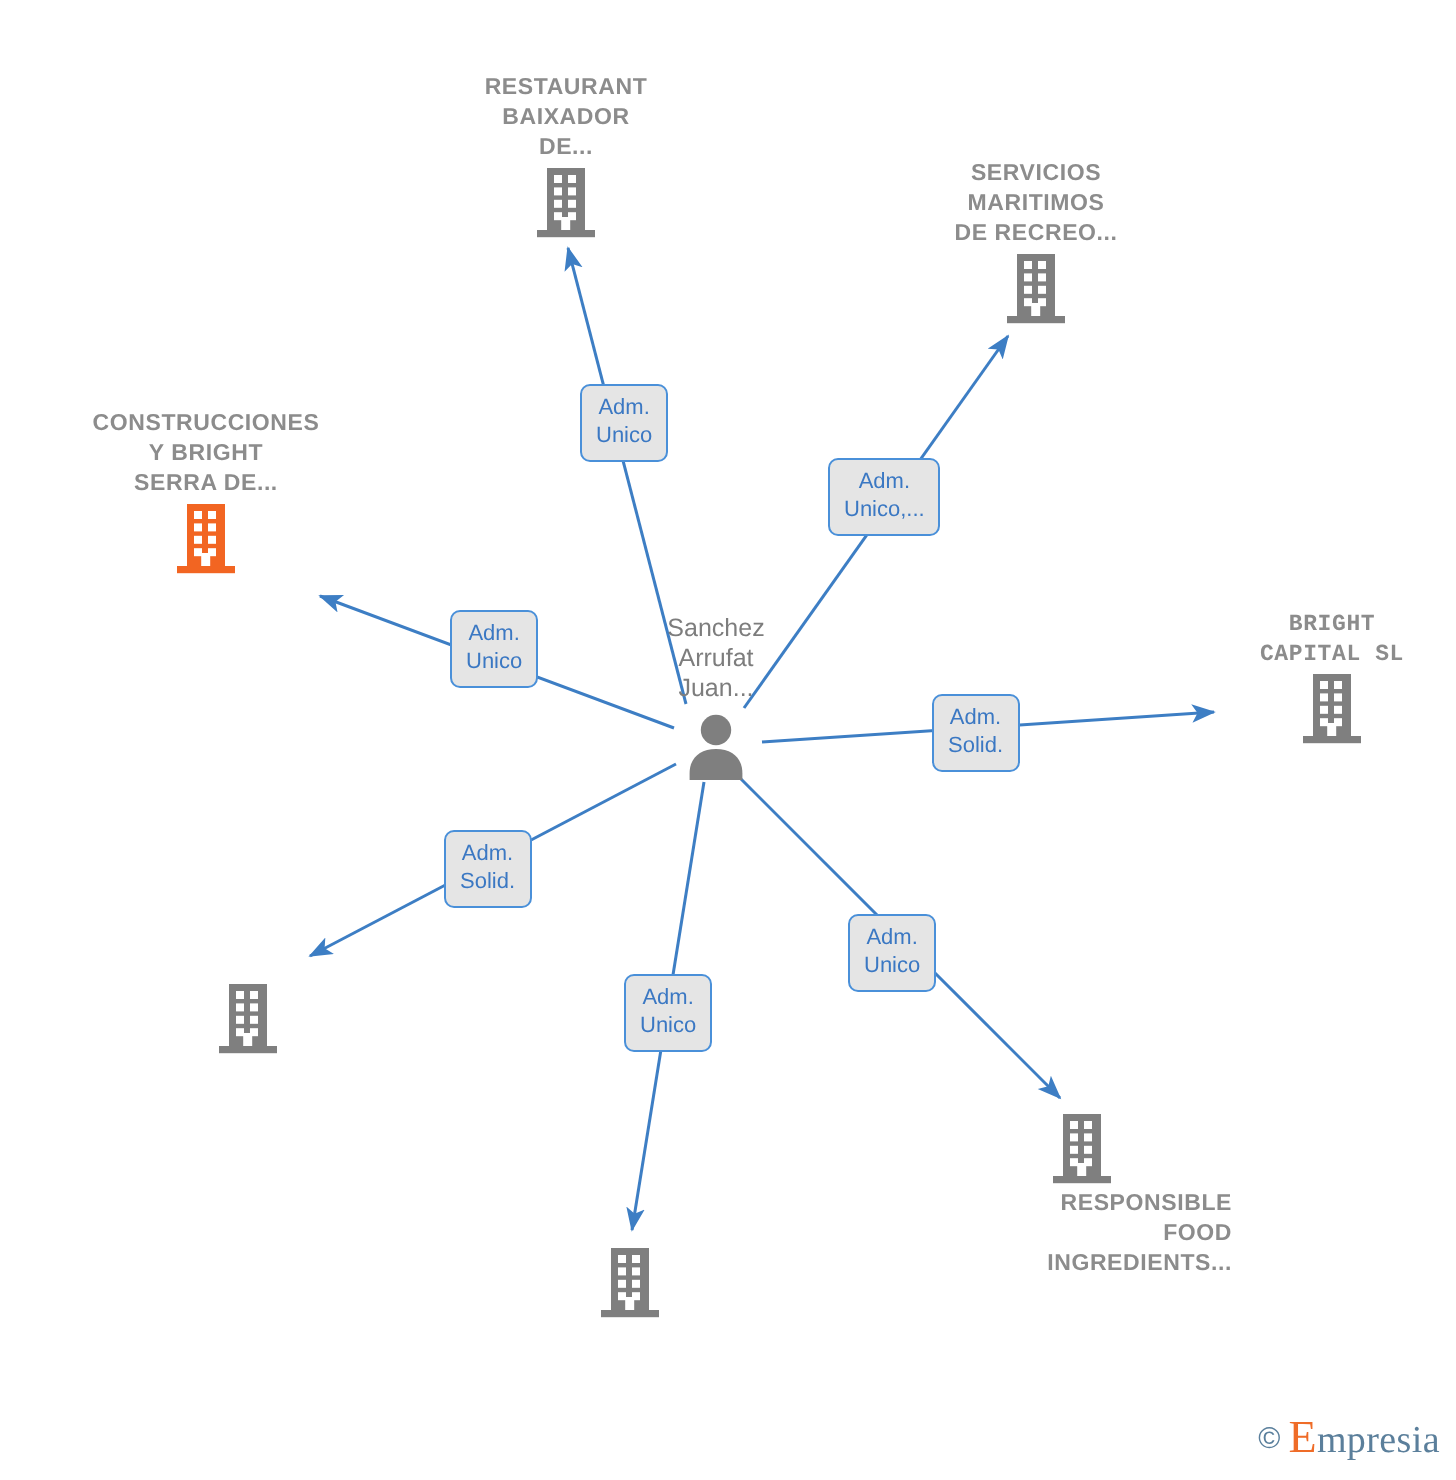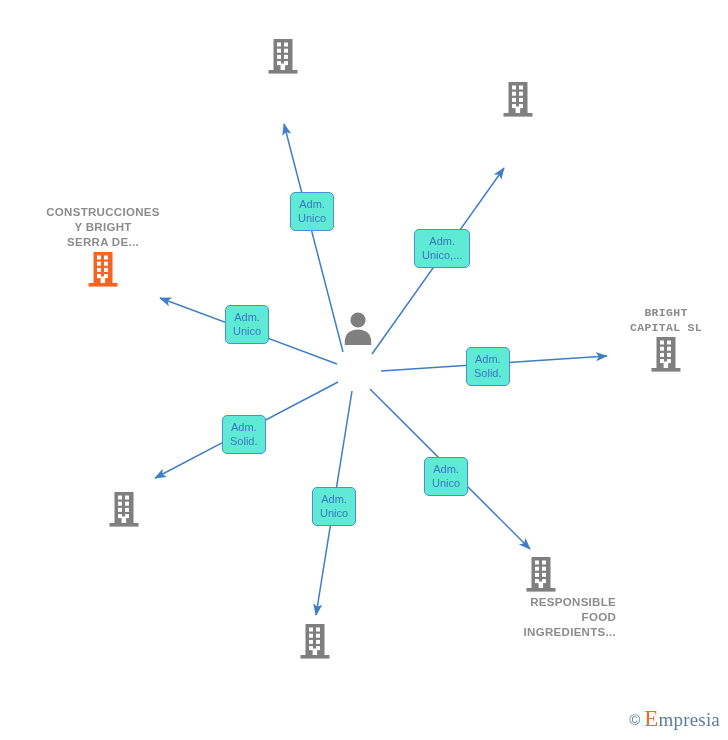--- a/index.html
+++ b/index.html
@@ -59,21 +59,21 @@
     height: 36px;
   }
   .node.label-below .node-icon { margin-bottom: 2px; }
 
   
   .edge-label {
     position: absolute;
     box-sizing: border-box;
     border: 1.4px solid #4a90d9;
     border-radius: 5px;
-    background: #5eead4;
+    background: #e5e5e5;
     color: #3b78c3;
     font-size: 11px;
     line-height: 14px;
     text-align: center;
     padding: 4px 7px 5px 7px;
     white-space: pre-line;
     cursor: pointer;
   }
 
   
@@ -118,43 +118,52 @@
         <line x1="372" y1="354" x2="504" y2="168" marker-end="url(#arrowhead)"></line>
         <line x1="337" y1="364" x2="160" y2="298" marker-end="url(#arrowhead)"></line>
         <line x1="381" y1="371" x2="607" y2="356" marker-end="url(#arrowhead)"></line>
         <line x1="338" y1="382" x2="155" y2="478" marker-end="url(#arrowhead)"></line>
         <line x1="352" y1="391" x2="316" y2="615" marker-end="url(#arrowhead)"></line>
         <line x1="370" y1="389" x2="530" y2="549" marker-end="url(#arrowhead)"></line>
       </g>
   </svg>
 
   <div class="node label-above" id="node-center" style="left: 358px; top: 307px;">
+    <div class="node-label person">Sanchez
+Arrufat
+Juan...</div>
     <svg class="node-icon" viewBox="0 0 34 36">
       <circle cx="17" cy="11" r="7.6" fill="#7f7f7f"></circle>
       <path d="M17 20.5 C 8.6 20.5 3.8 25.4 3.8 32.6 L 3.8 36 L 30.2 36 L 30.2 32.6 C 30.2 25.4 25.4 20.5 17 20.5 Z" fill="#7f7f7f"></path>
     </svg>
   </div>
 
   <div id="node-container">
       <div class="node label-above" style="left: 283px; top: 37px;">
+        <div class="node-label">RESTAURANT
+BAIXADOR
+DE...</div>
         <svg class="node-icon" viewBox="0 0 34 36">
           <rect x="7.5" y="0" width="19" height="31" fill="#7f7f7f"></rect>
           <rect x="11" y="3.5" width="4" height="4" fill="#ffffff"></rect>
           <rect x="18" y="3.5" width="4" height="4" fill="#ffffff"></rect>
           <rect x="11" y="9.7" width="4" height="4" fill="#ffffff"></rect>
           <rect x="18" y="9.7" width="4" height="4" fill="#ffffff"></rect>
           <rect x="11" y="15.9" width="4" height="4" fill="#ffffff"></rect>
           <rect x="18" y="15.9" width="4" height="4" fill="#ffffff"></rect>
           <rect x="11" y="22.1" width="4" height="4" fill="#ffffff"></rect>
           <rect x="18" y="22.1" width="4" height="4" fill="#ffffff"></rect>
           <rect x="14.6" y="24.5" width="4.5" height="6.5" fill="#ffffff"></rect>
           <rect x="2.5" y="31" width="29" height="3.6" fill="#7f7f7f"></rect>
         </svg>
       </div>
       <div class="node label-above" style="left: 518px; top: 80px;">
+        <div class="node-label">SERVICIOS
+MARITIMOS
+DE RECREO...</div>
         <svg class="node-icon" viewBox="0 0 34 36">
           <rect x="7.5" y="0" width="19" height="31" fill="#7f7f7f"></rect>
           <rect x="11" y="3.5" width="4" height="4" fill="#ffffff"></rect>
           <rect x="18" y="3.5" width="4" height="4" fill="#ffffff"></rect>
           <rect x="11" y="9.7" width="4" height="4" fill="#ffffff"></rect>
           <rect x="18" y="9.7" width="4" height="4" fill="#ffffff"></rect>
           <rect x="11" y="15.9" width="4" height="4" fill="#ffffff"></rect>
           <rect x="18" y="15.9" width="4" height="4" fill="#ffffff"></rect>
           <rect x="11" y="22.1" width="4" height="4" fill="#ffffff"></rect>
           <rect x="18" y="22.1" width="4" height="4" fill="#ffffff"></rect>

